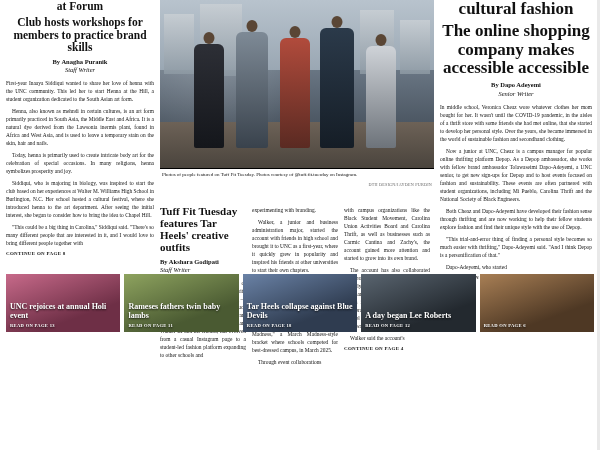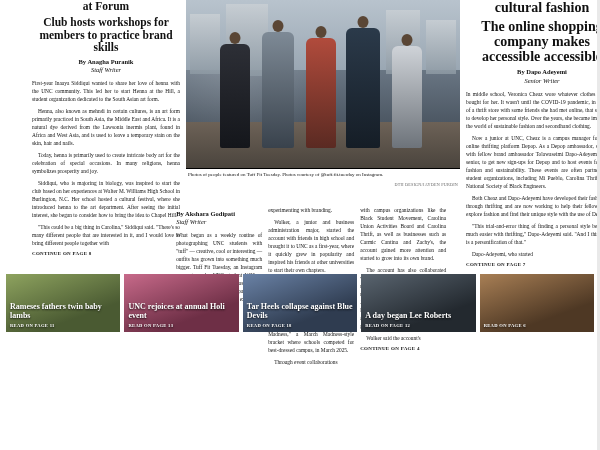--- a/index.html
+++ b/index.html
@@ -7,21 +7,20 @@
     margin: 0; padding: 0;
     width: 600px; height: 450px;
     background: #ffffff;
     font-family: "Liberation Serif", serif;
     overflow: hidden;
   }
   .page {
     position: relative;
     width: 600px; height: 336px;
     background: #fff;
-    padding-left: 26px;
   }
 
   
   .top {
     display: flex;
     width: 600px;
     height: 200px;
     padding: 0 6px;
     gap: 6px;
   }
@@ -31,21 +30,21 @@
   .col-right{ width: 152px; }
 
   .headline {
     font-family: "Liberation Serif", serif;
     font-weight: bold;
     line-height: 1.08;
     color: #111;
     text-align: center;
   }
   .hl-left { font-size: 11.5px; margin: 0 0 4px 0; }
-  .hl-right { font-size: 14px; margin: 0 0 4px 0; }
+  .hl-right { font-size: 17px; margin: 0 0 4px 0; }
 
   .byline {
     text-align: center;
     font-size: 6.5px;
     font-weight: bold;
     line-height: 1.25;
     margin: 4px 0 5px 0;
     color: #111;
   }
   .byline .role { font-weight: normal; font-style: italic; }
@@ -234,20 +233,21 @@
       </div>
       <div class="cont">CONTINUE ON PAGE 7</div>
     </div>
   </div>
 
   <div class="mid">
     <div style="width:148px;"></div>
     <div class="col-mid">
       <div class="center-article">
         <div class="ca-col">
+          <div class="ca-head">Tuff Fit Tuesday features Tar Heels' creative outfits</div>
           <div class="byline" style="text-align:left;">
             <div>By Akshara Godipati</div>
             <div class="role">Staff Writer</div>
           </div>
           <div class="body-text">
             <p class="first">What began as a weekly routine of photographing UNC students with "tuff" — creative, cool or interesting — outfits has grown into something much bigger. Tuff Fit Tuesday, an Instagram account run by UNC student William Walker III and his friends, has evolved from a casual Instagram page to a student-led fashion platform expanding to other schools and</p>
           </div>
         </div>
         <div class="ca-col">
           <div class="body-text">
@@ -268,36 +268,36 @@
           <div class="cont">CONTINUE ON PAGE 4</div>
         </div>
       </div>
     </div>
     <div style="width:152px;"></div>
   </div>
 
   <div class="promos">
 
     <div class="promo">
+      <div class="promo-img" style="background:linear-gradient(160deg,#c76a8a,#6e2f46 70%);"></div>
+      <div class="promo-txt">
+        <div class="promo-title">UNC rejoices at annual Holi event</div>
+        <div class="promo-read">READ ON PAGE 13</div>
+      </div>
+    </div>
+
+    <div class="promo">
       <div class="promo-img" style="background:linear-gradient(160deg,#8ea35f,#4a5a32 70%);"></div>
       <div class="promo-txt">
         <div class="promo-title">Rameses fathers twin baby lambs</div>
         <div class="promo-read">READ ON PAGE 11</div>
       </div>
     </div>
 
     <div class="promo">
-      <div class="promo-img" style="background:linear-gradient(160deg,#c76a8a,#6e2f46 70%);"></div>
-      <div class="promo-txt">
-        <div class="promo-title">UNC rejoices at annual Holi event</div>
-        <div class="promo-read">READ ON PAGE 13</div>
-      </div>
-    </div>
-
-    <div class="promo">
       <div class="promo-img" style="background:linear-gradient(160deg,#6a82a6,#2f3c50 70%);"></div>
       <div class="promo-txt">
         <div class="promo-title">Tar Heels collapse against Blue Devils</div>
         <div class="promo-read">READ ON PAGE 18</div>
       </div>
     </div>
 
     <div class="promo">
       <div class="promo-img" style="background:linear-gradient(160deg,#5a6570,#23292f 70%);"></div>
       <div class="promo-txt">

